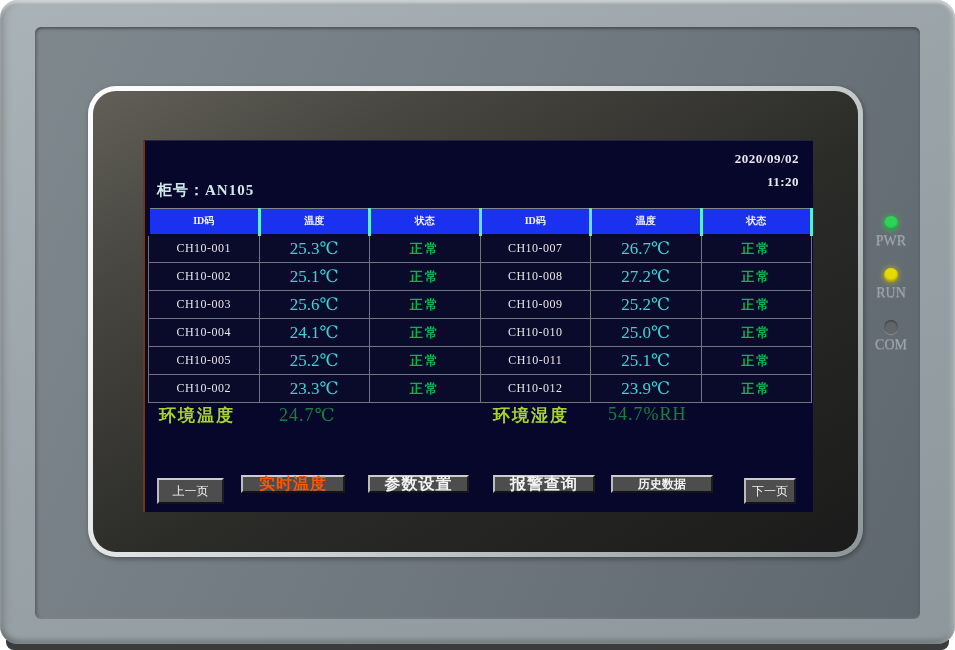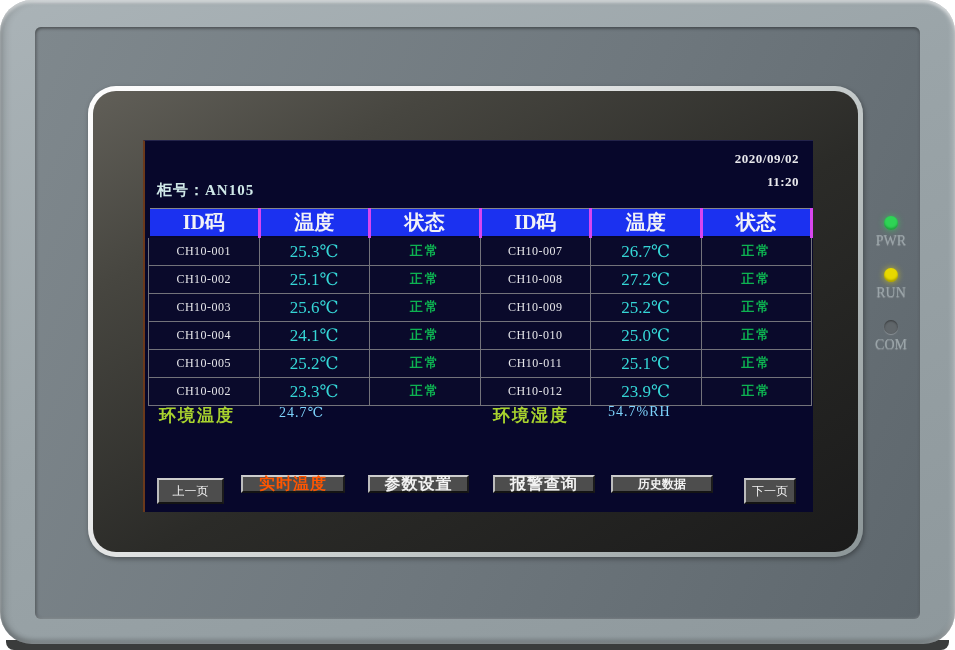--- a/index.html
+++ b/index.html
@@ -4,21 +4,21 @@
 <style>
   * { margin:0; padding:0; box-sizing:border-box; }
   body { background:#ffffff; font-family:"Liberation Sans","DejaVu Sans",sans-serif; }
   .stage { position:relative; width:955px; height:650px; overflow:hidden; }
 
   
   .device-base { position:absolute; left:6px; right:6px; bottom:0; height:10px;
     background:#3a3c3c; border-radius:0 0 8px 8px; }
   .device { position:absolute; left:0; top:0; width:955px; height:644px;
     background:linear-gradient(155deg,#aab3b7 0%,#9aa4a8 45%,#8e989c 100%);
-    border-radius:32px;
+    border-radius:18px;
     box-shadow: inset 0 3px 3px rgba(255,255,255,.45),
                 inset -3px 0 4px rgba(255,255,255,.28),
                 inset 5px 0 7px rgba(0,0,0,.14),
                 inset 0 -4px 5px rgba(0,0,0,.22); }
 
   .inner-panel { position:absolute; left:35px; top:27px; width:885px; height:592px;
     background:linear-gradient(115deg,#7f888d 0%,#6e777d 55%,#5e676d 100%);
     border-radius:6px;
     box-shadow: inset 0 2px 3px rgba(0,0,0,.30),
                 inset 2px 0 3px rgba(0,0,0,.18),
@@ -37,33 +37,33 @@
     background:#07072b; border-left:2px solid #6b3a1c; border-top:1px solid #23234a;
     font-family:"Liberation Serif","DejaVu Serif",serif; color:#e8e8ec; }
 
   .datetime { position:absolute; top:6px; right:14px; text-align:right;
     font-size:13px; font-weight:bold; line-height:1.8; letter-spacing:.5px; }
   .cabinet { position:absolute; left:12px; top:40px; font-size:15px; font-weight:bold;
     color:#cfe8e8; letter-spacing:1px; }
 
   table.mon { position:absolute; left:2px; top:67px; width:666px;
     border-collapse:collapse; table-layout:fixed; border:1px solid #85858c; }
-  table.mon th { height:26px; background:#1b31f0; color:#f2f2f6; font-size:20px;
-    font-weight:bold; border-left:3px solid #07072b; border-right:3px solid #d946ef;
+  table.mon th { height:26px; background:#1b31f0; color:#f2f2f6; font-size:10px;
+    font-weight:bold; border-left:3px solid #07072b; border-right:3px solid #5eead4;
     border-bottom:2px solid #07072b; }
   table.mon td { height:28px; background:#0a0a2b; border:1px solid #73737a;
     text-align:center; }
   td.c-id   { color:#e6e6ea; font-size:12px; letter-spacing:.5px;margin-left:8px; }
   td.c-temp { color:#35d6d6; font-size:17px; }
   td.c-status { color:#0db251; font-size:13px; font-weight:bold; letter-spacing:2px; }
 
   .ambient { position:absolute; left:0; top:263px; width:100%; height:24px; }
   .amb-label { position:absolute; font-size:17px; font-weight:bold; color:#a8d22e;
     letter-spacing:2px; }
-  .amb-value { position:absolute; font-size:14px; color:#7dd3fc; letter-spacing:1px; }
+  .amb-value { position:absolute; font-size:18px; color:#15803d; letter-spacing:1px; }
   .amb-t-label { left:14px; }  .amb-t-value { left:134px; }
   .amb-h-label { left:348px; } .amb-h-value { left:463px; }
 
   .btn { position:absolute; top:334px; height:18px; background:#4d4d4d;
     border-top:2px solid #cdcdcd; border-left:2px solid #bcbcbc;
     border-right:2px solid #1c1c1c; border-bottom:2px solid #141414;
     color:#f2f2f2; display:flex; align-items:center; justify-content:center;
     font-family:"Liberation Serif","DejaVu Serif",serif; cursor:pointer; }
   .btn-small  { top:337px; height:26px; font-size:12px; }
   .btn-medium { font-size:12px; font-weight:bold; }

